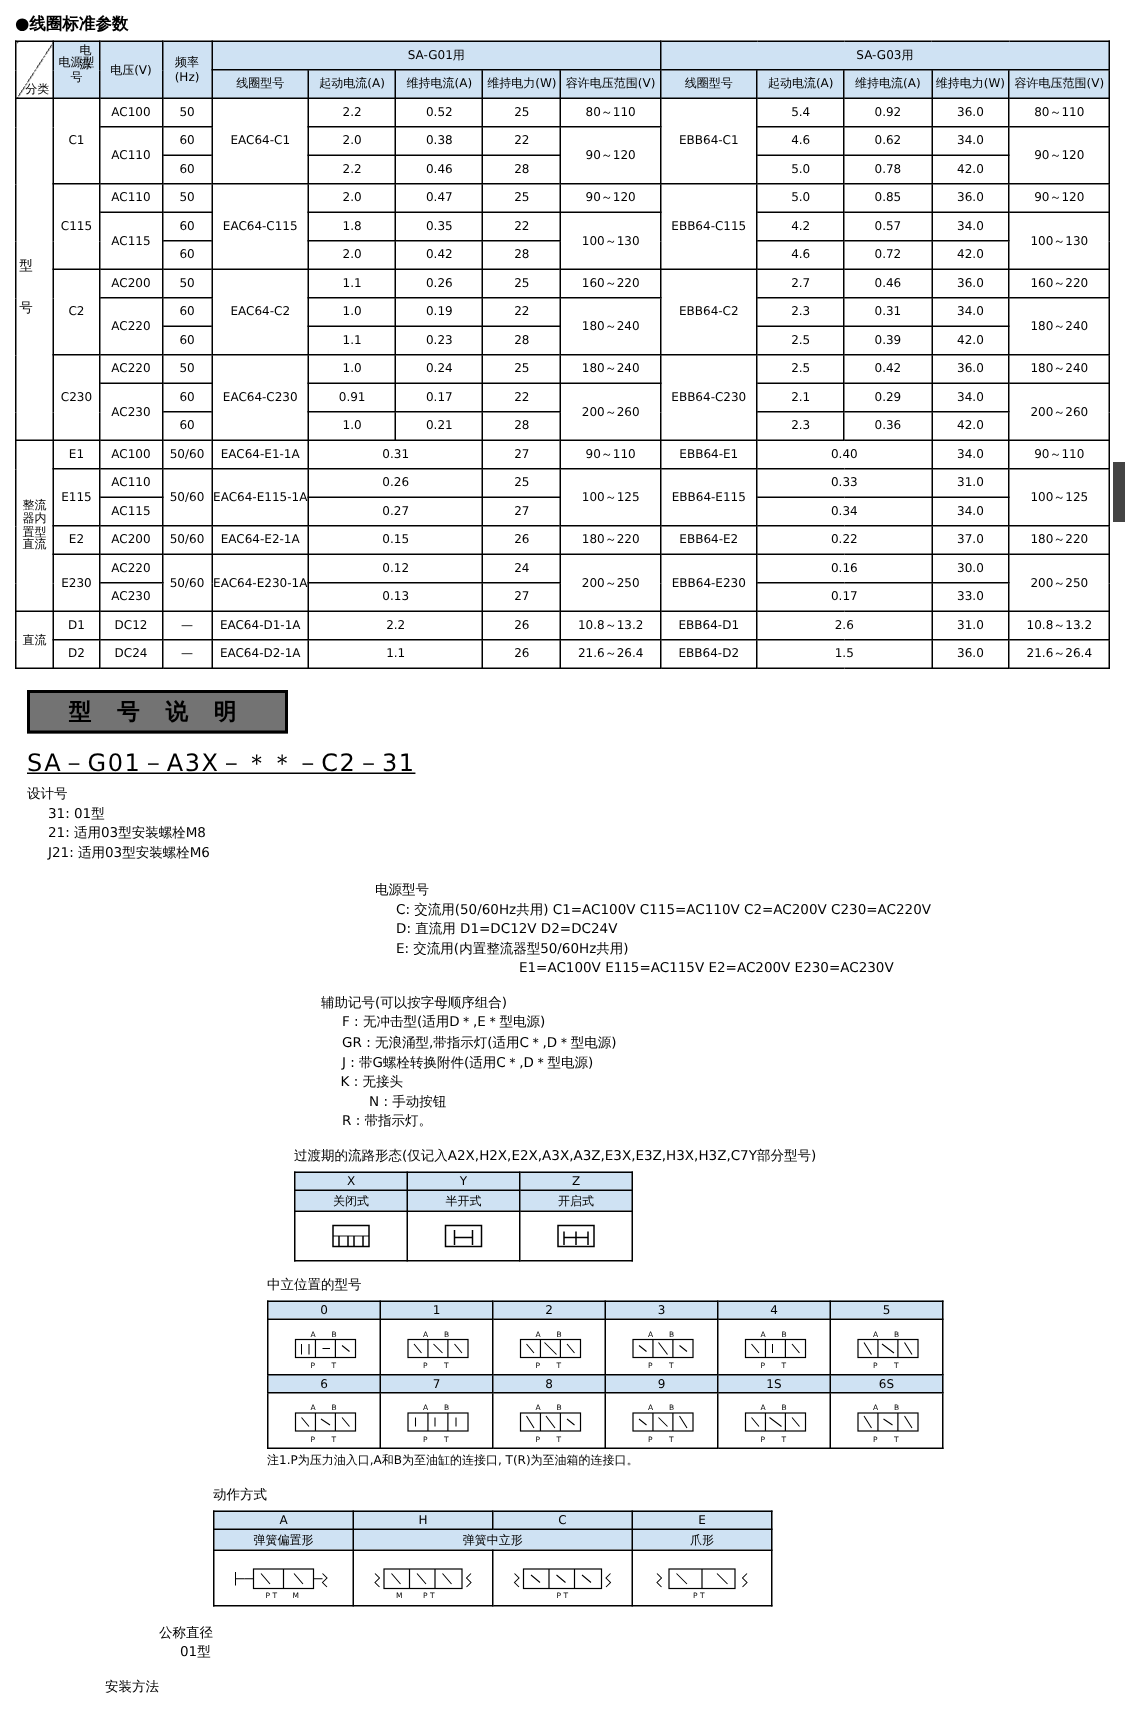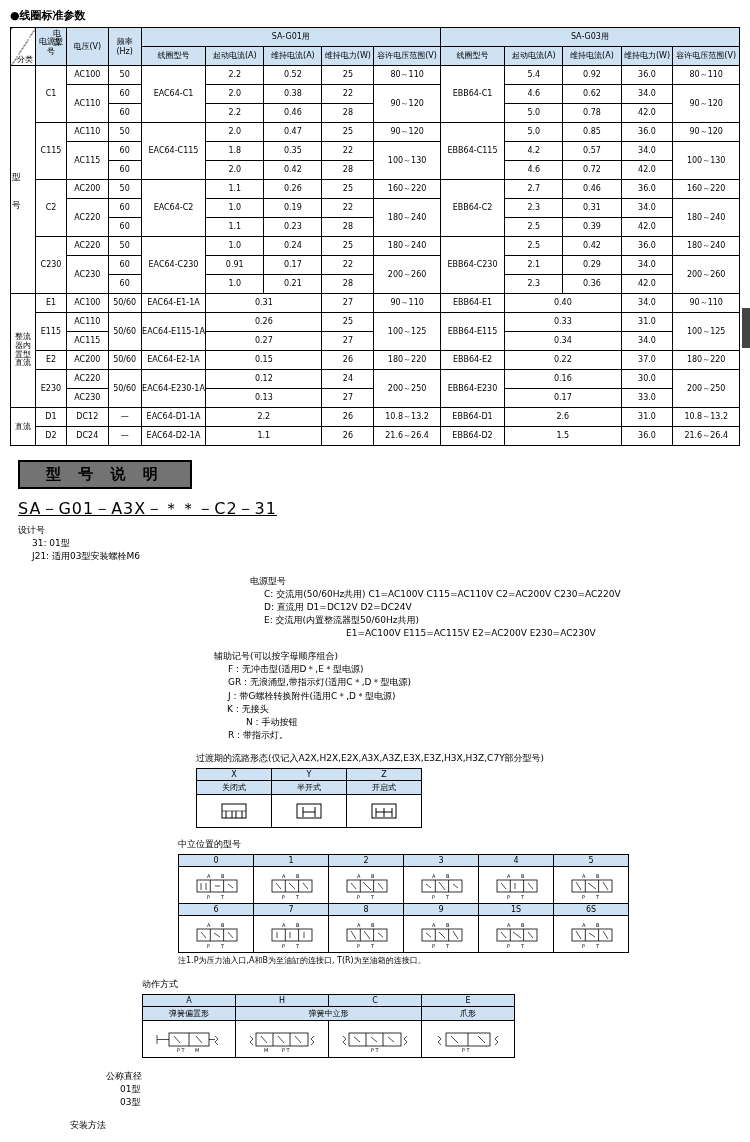--- a/index.html
+++ b/index.html
@@ -393,20 +393,21 @@
       <span class="title2">型 号 说 明</span>
     </div>
 
     <div class="code-line">SA－G01－A3X－＊＊－C2－31</div>
 
     <div class="expl">
 
       <div class="blk" style="margin-top:2px">
         <div class="lbl">设计号</div>
         <div class="lbl" style="margin-left:14px">31: 01型</div>
+        <div class="lbl" style="margin-left:14px">21: 适用03型安装螺栓M8</div>
         <div class="lbl" style="margin-left:14px">J21: 适用03型安装螺栓M6</div>
       </div>
 
       <div class="blk" style="margin-left:232px;margin-top:12px">
         <div class="lbl">电源型号</div>
         <div class="lbl" style="margin-left:14px">C: 交流用(50/60Hz共用)  C1=AC100V   C115=AC110V   C2=AC200V   C230=AC220V</div>
         <div class="lbl" style="margin-left:14px">D: 直流用                      D1=DC12V   D2=DC24V</div>
         <div class="lbl" style="margin-left:14px">E: 交流用(内置整流器型50/60Hz共用)</div>
         <div class="lbl" style="margin-left:96px">E1=AC100V  E115=AC115V  E2=AC200V  E230=AC230V</div>
       </div>
@@ -678,21 +679,20 @@
               </svg>
             </td>
           </tr>
         </tbody>
           </table>
       </div>
 
       <div class="blk" style="margin-left:88px;margin-top:12px">
         <div class="lbl">公称直径</div>
         <div class="lbl" style="margin-left:14px">01型</div>
-        <div class="lbl" style="margin-left:14px">03型</div>
       </div>
 
       <div class="blk" style="margin-left:52px;margin-top:10px">
         <div class="lbl">安装方法</div>
 
       </div>
 
     </div>
   </div>
 </div>

